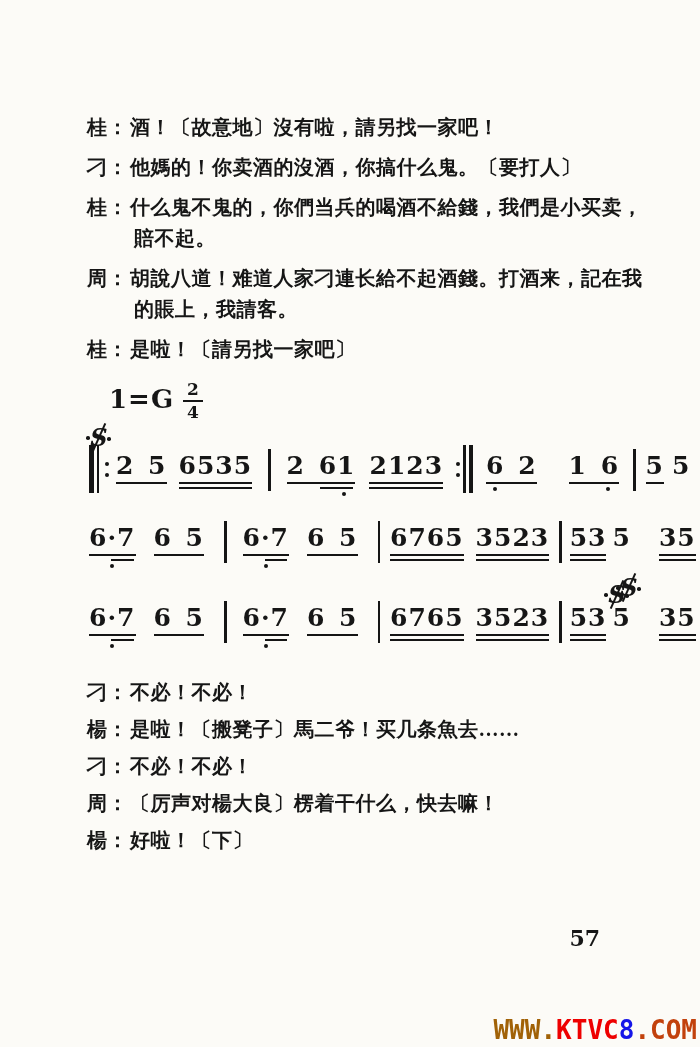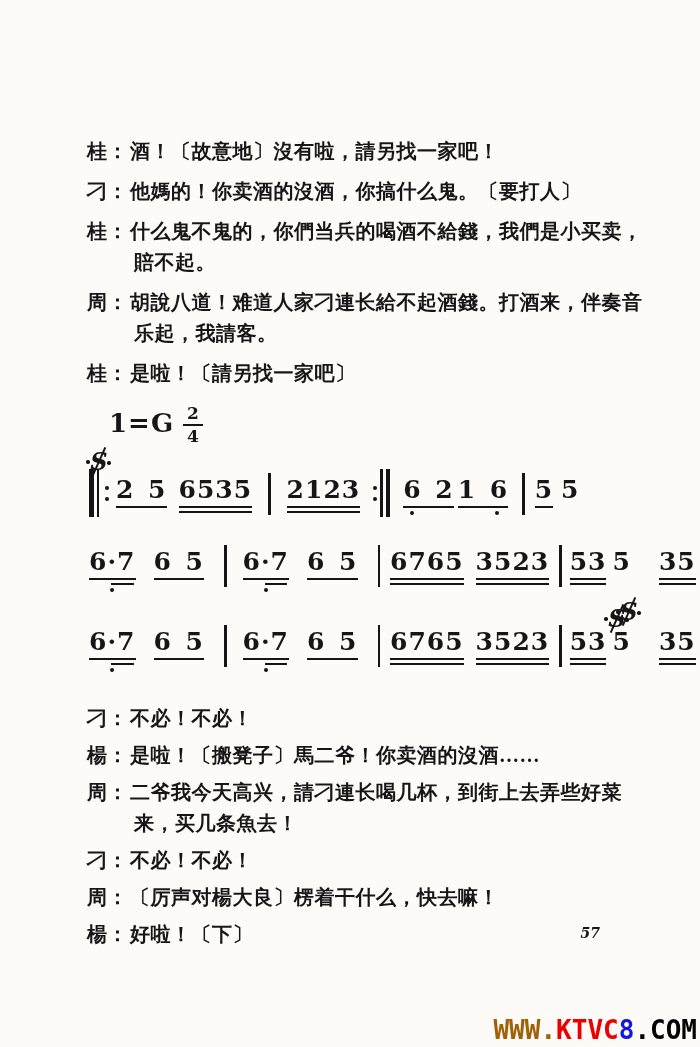--- a/index.html
+++ b/index.html
@@ -2,21 +2,21 @@
 <html><head>
 <meta charset="utf-8">
 <style>
   html,body{margin:0;padding:0;}
   body{background:#e8e6e0;font-family:"Liberation Serif","DejaVu Serif",serif;}
   .page{position:relative;width:700px;height:1047px;box-sizing:border-box;
         background:#fcfbf7;margin:0 auto;overflow:hidden;
         padding:112px 56px 0 87px;color:#161616;}
 
   
-  .dlg{display:block;margin-top:24px;}
+  .dlg{display:block;}
   .para{font-size:20px;line-height:31px;margin-bottom:9px;font-weight:700;
         padding-left:47px;text-indent:-47px;letter-spacing:0.5px;}
   #dlg-bottom .para{margin-bottom:6px;}
   .speaker{margin-right:2px;}
 
   
   .music{margin:14px 0 18px 0;}
   .keysig{display:flex;align-items:center;gap:9px;margin:0 0 6px 22px;
           font-family:"DejaVu Serif",serif;font-weight:700;}
   .keysig .klabel{font-size:26px;letter-spacing:1px;}
@@ -55,35 +55,35 @@
   .segno::before{content:"";position:absolute;left:10px;top:-3px;width:2px;
                  height:31px;background:#151515;transform:rotate(24deg);}
   .segno::after{content:"";position:absolute;left:-2px;top:11px;width:3.5px;
                 height:3.5px;border-radius:50%;background:#151515;
                 box-shadow:21px 1px 0 #151515;}
   .pos-start{left:-1px;top:-28px;}
   .pos-below{right:16px;bottom:-33px;}
   .pos-above{right:4px;top:-30px;}
 
   
-  .pagenum{position:absolute;right:100px;bottom:106px;font-family:"DejaVu Serif",serif;
-           font-style:italic;font-weight:700;font-size:14px;}
+  .pagenum{position:absolute;right:100px;bottom:96px;font-family:"DejaVu Serif",serif;
+           font-weight:700;font-size:22px;}
   .watermark{position:absolute;right:3px;bottom:4px;font-family:"DejaVu Sans Mono",monospace;
              font-weight:700;font-size:26px;line-height:1;letter-spacing:0;}
 </style>
 </head>
 <body>
 
 <div class="page">
 
   <section class="dlg" id="dlg-top">
       <div class="para"><span class="speaker">桂：</span><span class="dtext">酒！〔故意地〕沒有啦，請另找一家吧！</span></div>
       <div class="para"><span class="speaker">刁：</span><span class="dtext">他媽的！你卖酒的沒酒，你搞什么鬼。〔要打人〕</span></div>
       <div class="para"><span class="speaker">桂：</span><span class="dtext">什么鬼不鬼的，你們当兵的喝酒不給錢，我們是小买卖，賠不起。</span></div>
-      <div class="para"><span class="speaker">周：</span><span class="dtext">胡說八道！难道人家刁連长給不起酒錢。打酒来，伴奏音乐起，我請客。</span></div>
+      <div class="para"><span class="speaker">周：</span><span class="dtext">胡說八道！难道人家刁連长給不起酒錢。打酒来，記在我的賬上，我請客。</span></div>
       <div class="para"><span class="speaker">桂：</span><span class="dtext">是啦！〔請另找一家吧〕</span></div>
     </section>
 
   <section class="music">
     <div class="keysig">
       <span class="klabel">1=G</span>
       <span class="frac">
         <span class="num">2</span>
         <span class="den">4</span>
       </span>
@@ -104,34 +104,40 @@
         <span class="ng" style="margin-right: 12px;">
           <span class="nd">2 5</span>
           <span class="beam"></span>
         </span>
         <span class="ng" style="margin-right: 14px;">
           <span class="nd">6535</span>
           <span class="beam"></span>
           <span class="beam"></span>
         </span>
         <span class="tok-b"></span>
+        <span class="ng" style="margin-right: 14px;">
+          <span class="nd">2 61</span>
+          <span class="beam"></span>
+          <span class="beam partial"></span>
+          <span class="odot od-r"></span>
+        </span>
         <span class="ng" style="margin-right: 10px;">
           <span class="nd">2123</span>
           <span class="beam"></span>
           <span class="beam"></span>
         </span>
         <span class="tok-re" style="margin-right: 10px;">
           <span class="rdots">
             <i></i>
             <i></i>
           </span>
           <span class="bl"></span>
           <span class="bl th"></span>
         </span>
-        <span class="ng" style="margin-right: 4px;">
+        <span class="ng" style="margin-right: 32px;">
           <span class="nd">6 2</span>
           <span class="beam"></span>
           <span class="odot od-l"></span>
         </span>
         <span class="ng" style="margin-right: 12px;">
           <span class="nd">1 6</span>
           <span class="beam"></span>
           <span class="odot od-r"></span>
         </span>
         <span class="tok-b" style="margin-right: 10px;"></span>
@@ -242,22 +248,21 @@
         <span class="ng" style="margin-right: 8px;">
           <span class="nd">35</span>
           <span class="beam"></span>
           <span class="beam"></span>
         </span>
       </div>
   </section>
 
   <section class="dlg" id="dlg-bottom">
       <div class="para"><span class="speaker">刁：</span><span class="dtext">不必！不必！</span></div>
-      <div class="para"><span class="speaker">楊：</span><span class="dtext">是啦！〔搬凳子〕馬二爷！你卖酒的沒酒……</span></div>
-      <div class="para"><span class="speaker">周：</span><span class="dtext">二爷我今天高兴，請刁連长喝几杯，到街上去弄些好菜来，买几条魚去！</span></div>
+      <div class="para"><span class="speaker">楊：</span><span class="dtext">是啦！〔搬凳子〕馬二爷！买几条魚去……</span></div>
       <div class="para"><span class="speaker">刁：</span><span class="dtext">不必！不必！</span></div>
       <div class="para"><span class="speaker">周：</span><span class="dtext">〔厉声对楊大良〕楞着干什么，快去嘛！</span></div>
       <div class="para"><span class="speaker">楊：</span><span class="dtext">好啦！〔下〕</span></div>
     </section>
 
   <div class="pagenum">57</div>
-  <div class="watermark" id="watermark"><span style="color: #a16207;">WWW.</span><span style="color: rgb(238, 0, 0);">KTVC</span><span style="color: rgb(21, 21, 232);">8</span><span style="color: #000000;">.COM</span></div>
+  <div class="watermark" id="watermark"><span style="color: #a16207;">WWW.</span><span style="color: rgb(238, 0, 0);">KTVC</span><span style="color: rgb(21, 21, 232);">8</span><span style="color: #c2410c;">.COM</span></div>
 </div>
 
 </body></html>

